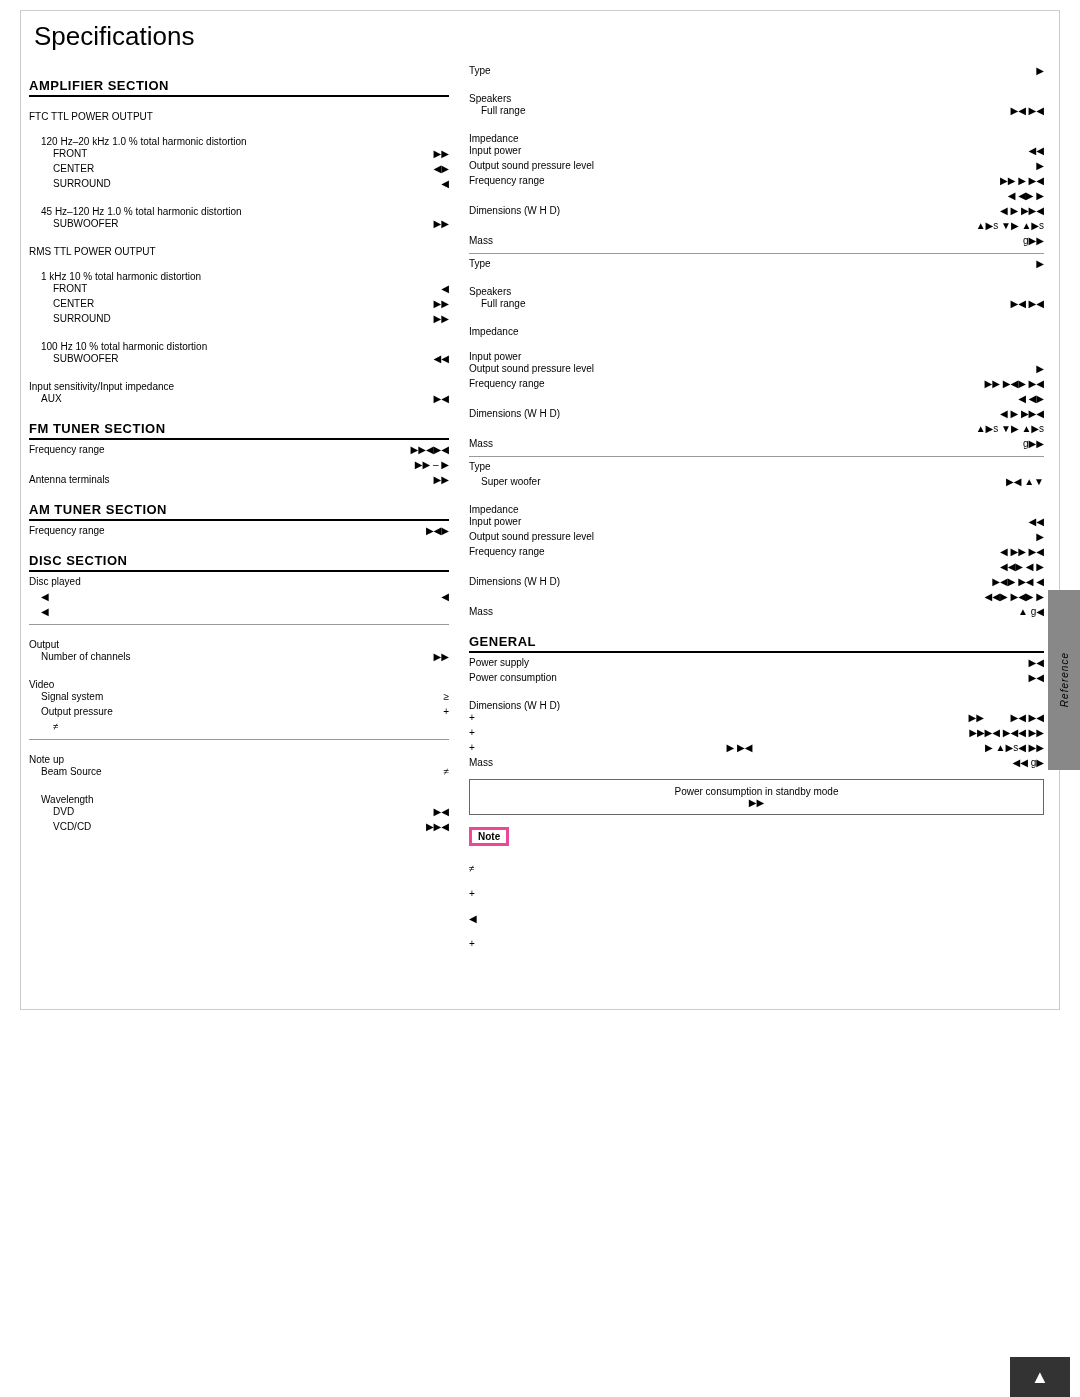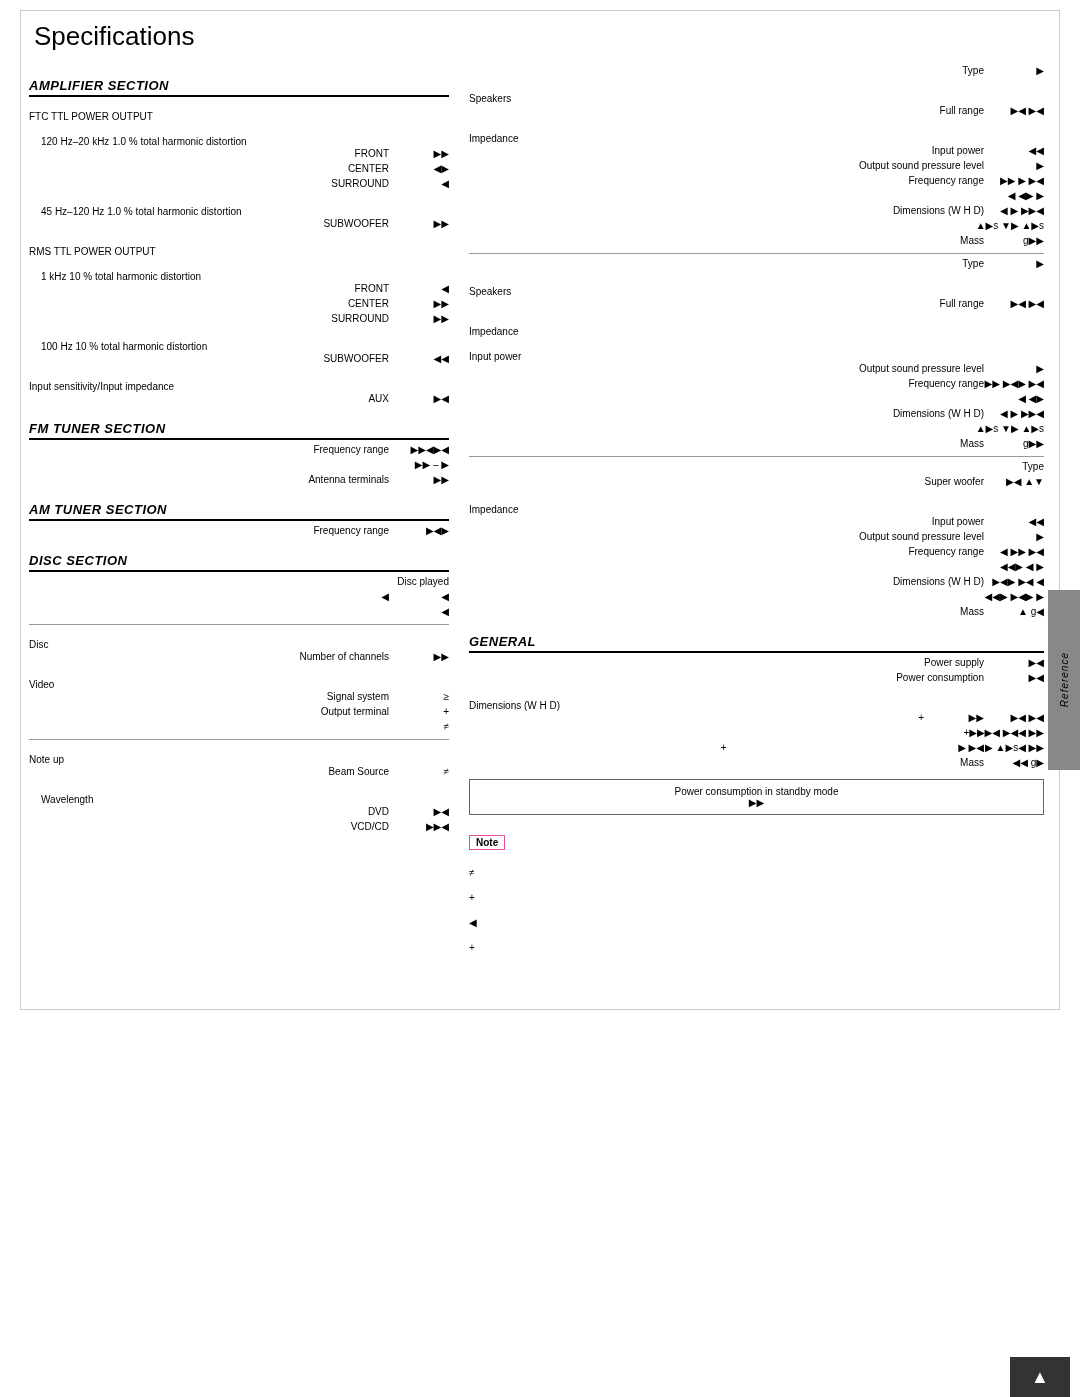--- a/index.html
+++ b/index.html
@@ -45,39 +45,37 @@
     }
     .section-title {
       font-size: 13px;
       font-weight: bold;
       border-bottom: 2px solid #000;
       padding-bottom: 2px;
       margin-bottom: 4px;
       margin-top: 14px;
       text-transform: uppercase;
       letter-spacing: 0.5px;
-      font-style: italic;
     }
     .sub-label {
       font-size: 10px;
       margin-left: 0;
       margin-top: 14px;
       color: #000;
     }
     .spec-row {
       display: flex;
       justify-content: space-between;
       align-items: flex-start;
       margin: 1px 0;
       min-height: 14px;
     }
     .spec-label {
       font-size: 10px;
       flex: 1;
-      text-align: right;
     }
     .spec-value {
       font-size: 10px;
       text-align: right;
       min-width: 60px;
     }
     .indent1 { padding-left: 12px; }
     .indent2 { padding-left: 24px; }
 
     
@@ -114,27 +112,27 @@
       background: #333;
       display: flex;
       align-items: center;
       justify-content: center;
       color: #fff;
       font-size: 18px;
     }
 
     
     .note-box {
-      border: 1px solid #ec4899;
+      border: 3px solid #ec4899;
       display: inline-block;
       padding: 1px 6px;
       font-size: 10px;
       font-weight: bold;
       margin-bottom: 3px;
-      margin-top: 20px;
+      margin-top: 12px;
     }
 
     
     .standby-box {
       border: 1px solid #666;
       padding: 6px 12px;
       display: flex;
       justify-content: space-between;
       align-items: center;
       margin-top: 8px;
@@ -237,32 +235,32 @@
             <span class="spec-label">Disc played</span>
           </div>
           <div class="spec-row">
             <span class="spec-label indent1 arr">◀</span>
             <span class="spec-value arr">◀</span>
           </div>
           <div class="spec-row">
             <span class="spec-label indent1 arr">◀</span>
           </div>
           <div class="divider-line"></div>
-          <div class="sub-label">Disc</div>
+          <div class="sub-label">Output</div>
           <div class="spec-row">
             <span class="spec-label indent1">Number of channels</span>
             <span class="spec-value arr">▶▶</span>
           </div>
           <div class="sub-label">Video</div>
           <div class="spec-row">
             <span class="spec-label indent1">Signal system</span>
             <span class="spec-value arr">≥</span>
           </div>
           <div class="spec-row">
-            <span class="spec-label indent1">Output terminal</span>
+            <span class="spec-label indent1">Output pressure</span>
             <span class="spec-value arr">+</span>
           </div>
           <div class="spec-row">
             <span class="spec-label indent2 arr">≠</span>
           </div>
           <div class="divider-line"></div>
           <div class="sub-label">Note up</div>
           <div class="spec-row">
             <span class="spec-label indent1">Beam Source</span>
             <span class="spec-value arr">≠</span>

